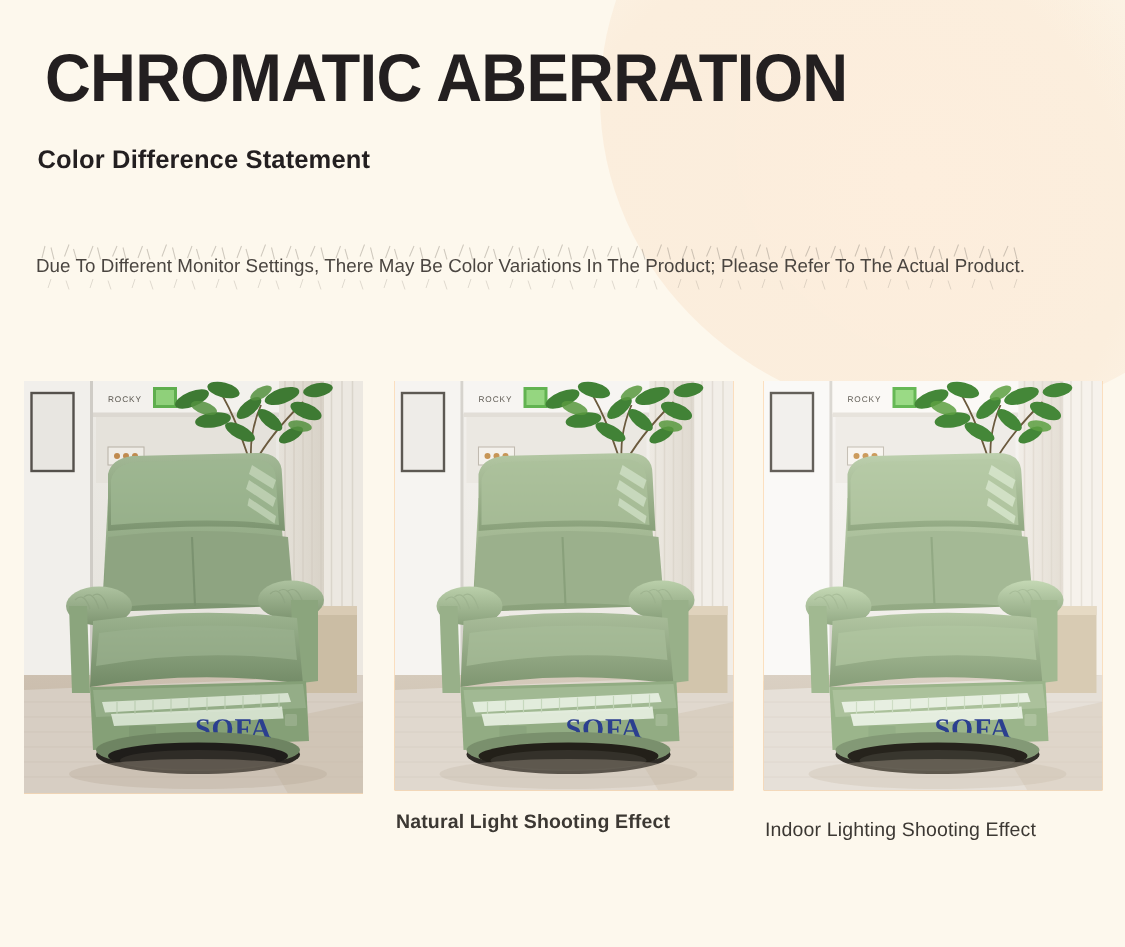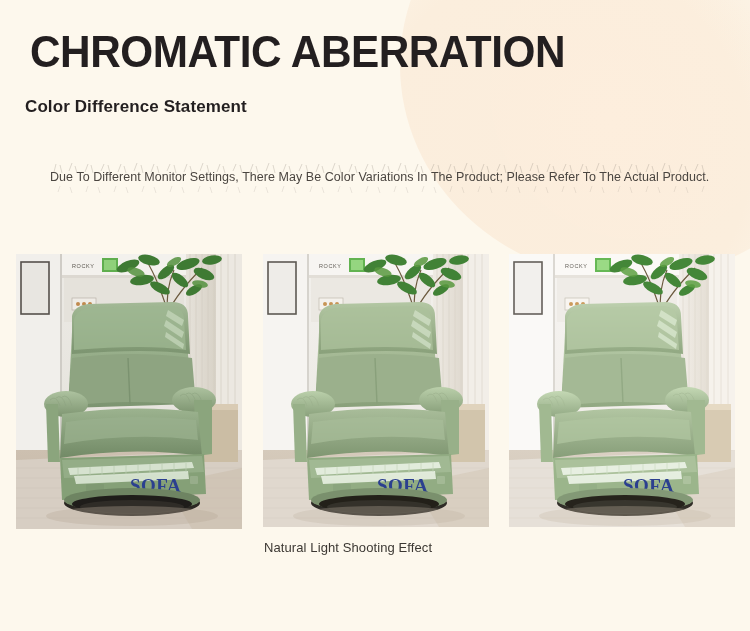--- a/index.html
+++ b/index.html
@@ -31,21 +31,21 @@
     color:#231f20;
     transform:scaleX(0.94);transform-origin:left center;
     white-space:nowrap;
   }
   .subtitle{
     position:absolute;left:25px;top:97px;
     font-size:17px;font-weight:bold;color:#231f20;
     letter-spacing:0.1px;white-space:nowrap;
   }
   .statement-zone{
-    position:absolute;left:24px;top:160px;width:700px;height:38px;margin-left:26px;
+    position:absolute;left:24px;top:160px;width:700px;height:38px;
   }
   .noise{
     position:absolute;left:0;top:0;width:660px;height:36px;
     opacity:.55;pointer-events:none;
   }
   .statement{
     position:absolute;left:0;top:10px;
     font-size:12.5px;color:#4a4540;white-space:nowrap;
     letter-spacing:0.05px;
   }
@@ -55,21 +55,21 @@
 
   .caption{
     position:absolute;
     font-size:13px;line-height:17px;color:#3c3833;
     letter-spacing:0.1px;
   }
 
   #p1{left:16px;top:254px;width:226px;height:275px;}
   #c1{left:16px;top:535px;width:200px;}
   #p2{left:263px;top:254px;width:226px;height:273px;}
-  #c2{left:264px;top:539px;width:210px;}
+  #c2{left:264px;top:539px;width:210px;font-weight:bold;}
   #p3{left:509px;top:254px;width:226px;height:273px;}
   #c3{left:510px;top:544px;width:230px;}
 </style>
 </head>
 <body>
 
 <div class="wrap">
 
   <div class="bg-blob"></div>
   <div class="bg-blob2"></div>
@@ -456,14 +456,15 @@
         <text x="114" y="238" font-family="'Liberation Serif',serif" font-weight="bold" font-size="19" fill="#2b3f8f" letter-spacing="0.5">SOFA</text>
         <rect x="174" y="222" width="8" height="8" fill="#b1c6a3" opacity=".8" rx="1"></rect>
         <ellipse cx="116" cy="249" rx="68" ry="13" fill="#312e28"></ellipse>
         <ellipse cx="116" cy="246" rx="68" ry="12" fill="#839976"></ellipse>
         <ellipse cx="116" cy="250" rx="60" ry="9" fill="#26231c"></ellipse>
         <ellipse cx="116" cy="253" rx="52" ry="7" fill="#45423a" opacity=".6"></ellipse>
       </g>
       <ellipse cx="116" cy="262" rx="86" ry="10" fill="#c6b8a7" opacity=".3"></ellipse>
     </svg>
   </div>
+  <div class="caption" id="c3">Indoor Lighting Shooting Effect</div>
 
 </div>
 
 </body></html>

